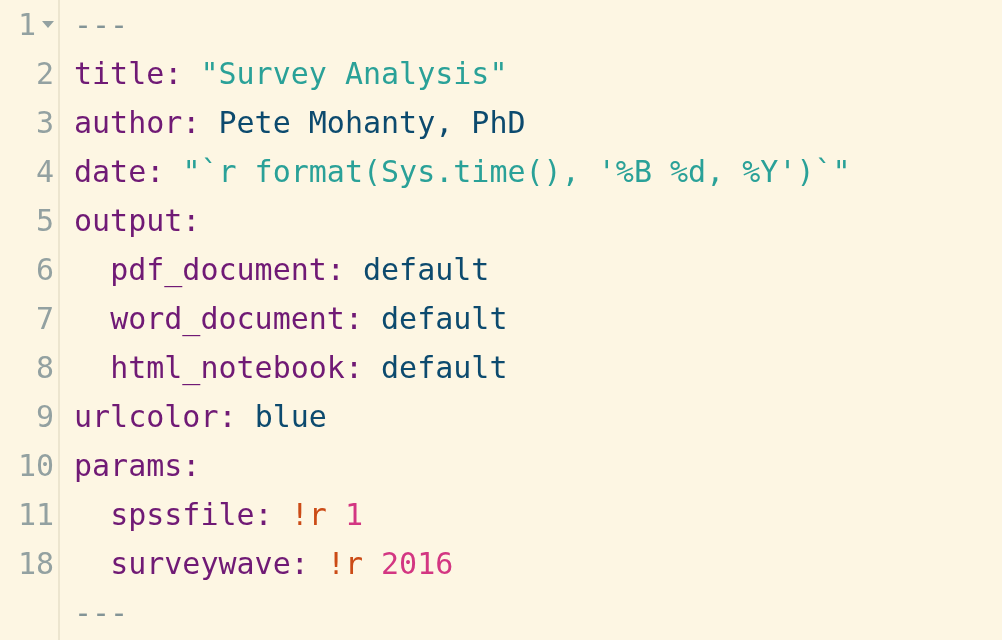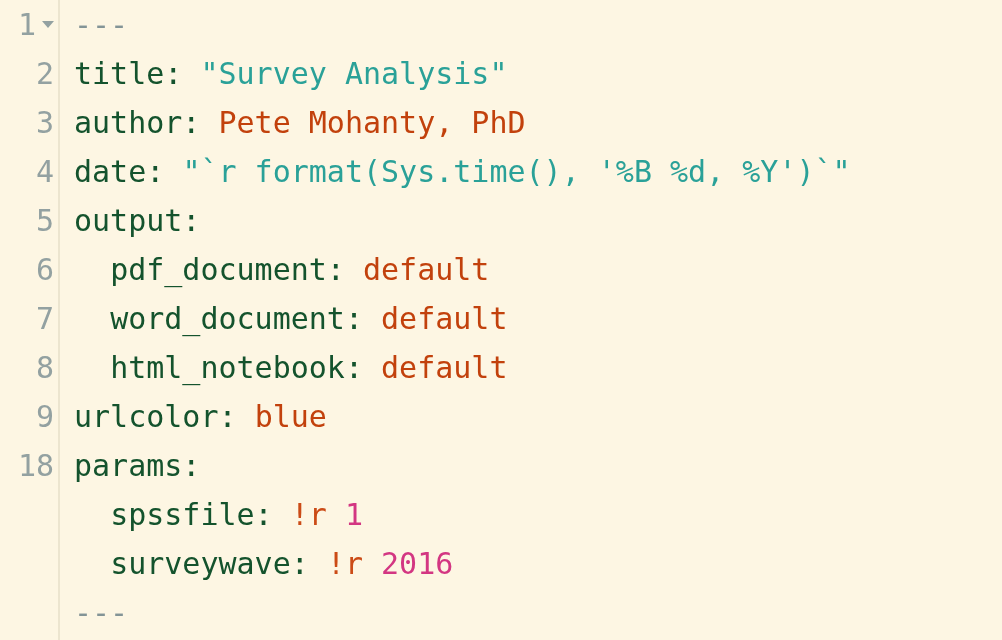--- a/index.html
+++ b/index.html
@@ -52,22 +52,22 @@
     padding-left: 14px;
     box-sizing: border-box;
     white-space: pre;
   }
   .code-row {
     height: 49px;
     display: flex;
     align-items: center;
   }
   .t-cyan   { color: #2aa198; }  
-  .t-olive  { color: #14532d; }  
-  .t-gray   { color: #c2410c; }  
+  .t-olive  { color: #701a75; }  
+  .t-gray   { color: #0c4a6e; }  
   .t-light  { color: #839496; }  
   .t-red    { color: #cb4b16; }  
   .t-mag    { color: #d33682; }  
   .sp { display:inline-block; }
 </style>
 </head>
 <body>
 
 <div class="editor">
   <div class="gutter" id="gutter">
@@ -93,17 +93,23 @@
       <div class="gutter-row">
         <span class="num">7</span>
       </div>
       <div class="gutter-row">
         <span class="num">8</span>
       </div>
       <div class="gutter-row">
         <span class="num">9</span>
       </div>
       <div class="gutter-row">
+        <span class="num">10</span>
+      </div>
+      <div class="gutter-row">
+        <span class="num">11</span>
+      </div>
+      <div class="gutter-row">
         <span class="num">18</span>
       </div>
     </div>
   <div class="code" id="code"><div class="code-row"><span class="t-light">---</span></div><div class="code-row"><span class="t-olive">title:</span><span class="sp"> </span><span class="t-cyan">"Survey Analysis"</span></div><div class="code-row"><span class="t-olive">author:</span><span class="sp"> </span><span class="t-gray">Pete Mohanty, PhD</span></div><div class="code-row"><span class="t-olive">date:</span><span class="sp"> </span><span class="t-cyan">"`r format(Sys.time(), '%B %d, %Y')`"</span></div><div class="code-row"><span class="t-olive">output:</span></div><div class="code-row"><span class="sp">  </span><span class="t-olive">pdf_document:</span><span class="sp"> </span><span class="t-gray">default</span></div><div class="code-row"><span class="sp">  </span><span class="t-olive">word_document:</span><span class="sp"> </span><span class="t-gray">default</span></div><div class="code-row"><span class="sp">  </span><span class="t-olive">html_notebook:</span><span class="sp"> </span><span class="t-gray">default</span></div><div class="code-row"><span class="t-olive">urlcolor:</span><span class="sp"> </span><span class="t-gray">blue</span></div><div class="code-row"><span class="t-olive">params:</span></div><div class="code-row"><span class="sp">  </span><span class="t-olive">spssfile:</span><span class="sp"> </span><span class="t-red">!r</span><span class="sp"> </span><span class="t-mag">1</span></div><div class="code-row"><span class="sp">  </span><span class="t-olive">surveywave:</span><span class="sp"> </span><span class="t-red">!r</span><span class="sp"> </span><span class="t-mag">2016</span></div><div class="code-row"><span class="t-light">---</span></div></div>
 </div>
 
 </body></html>

